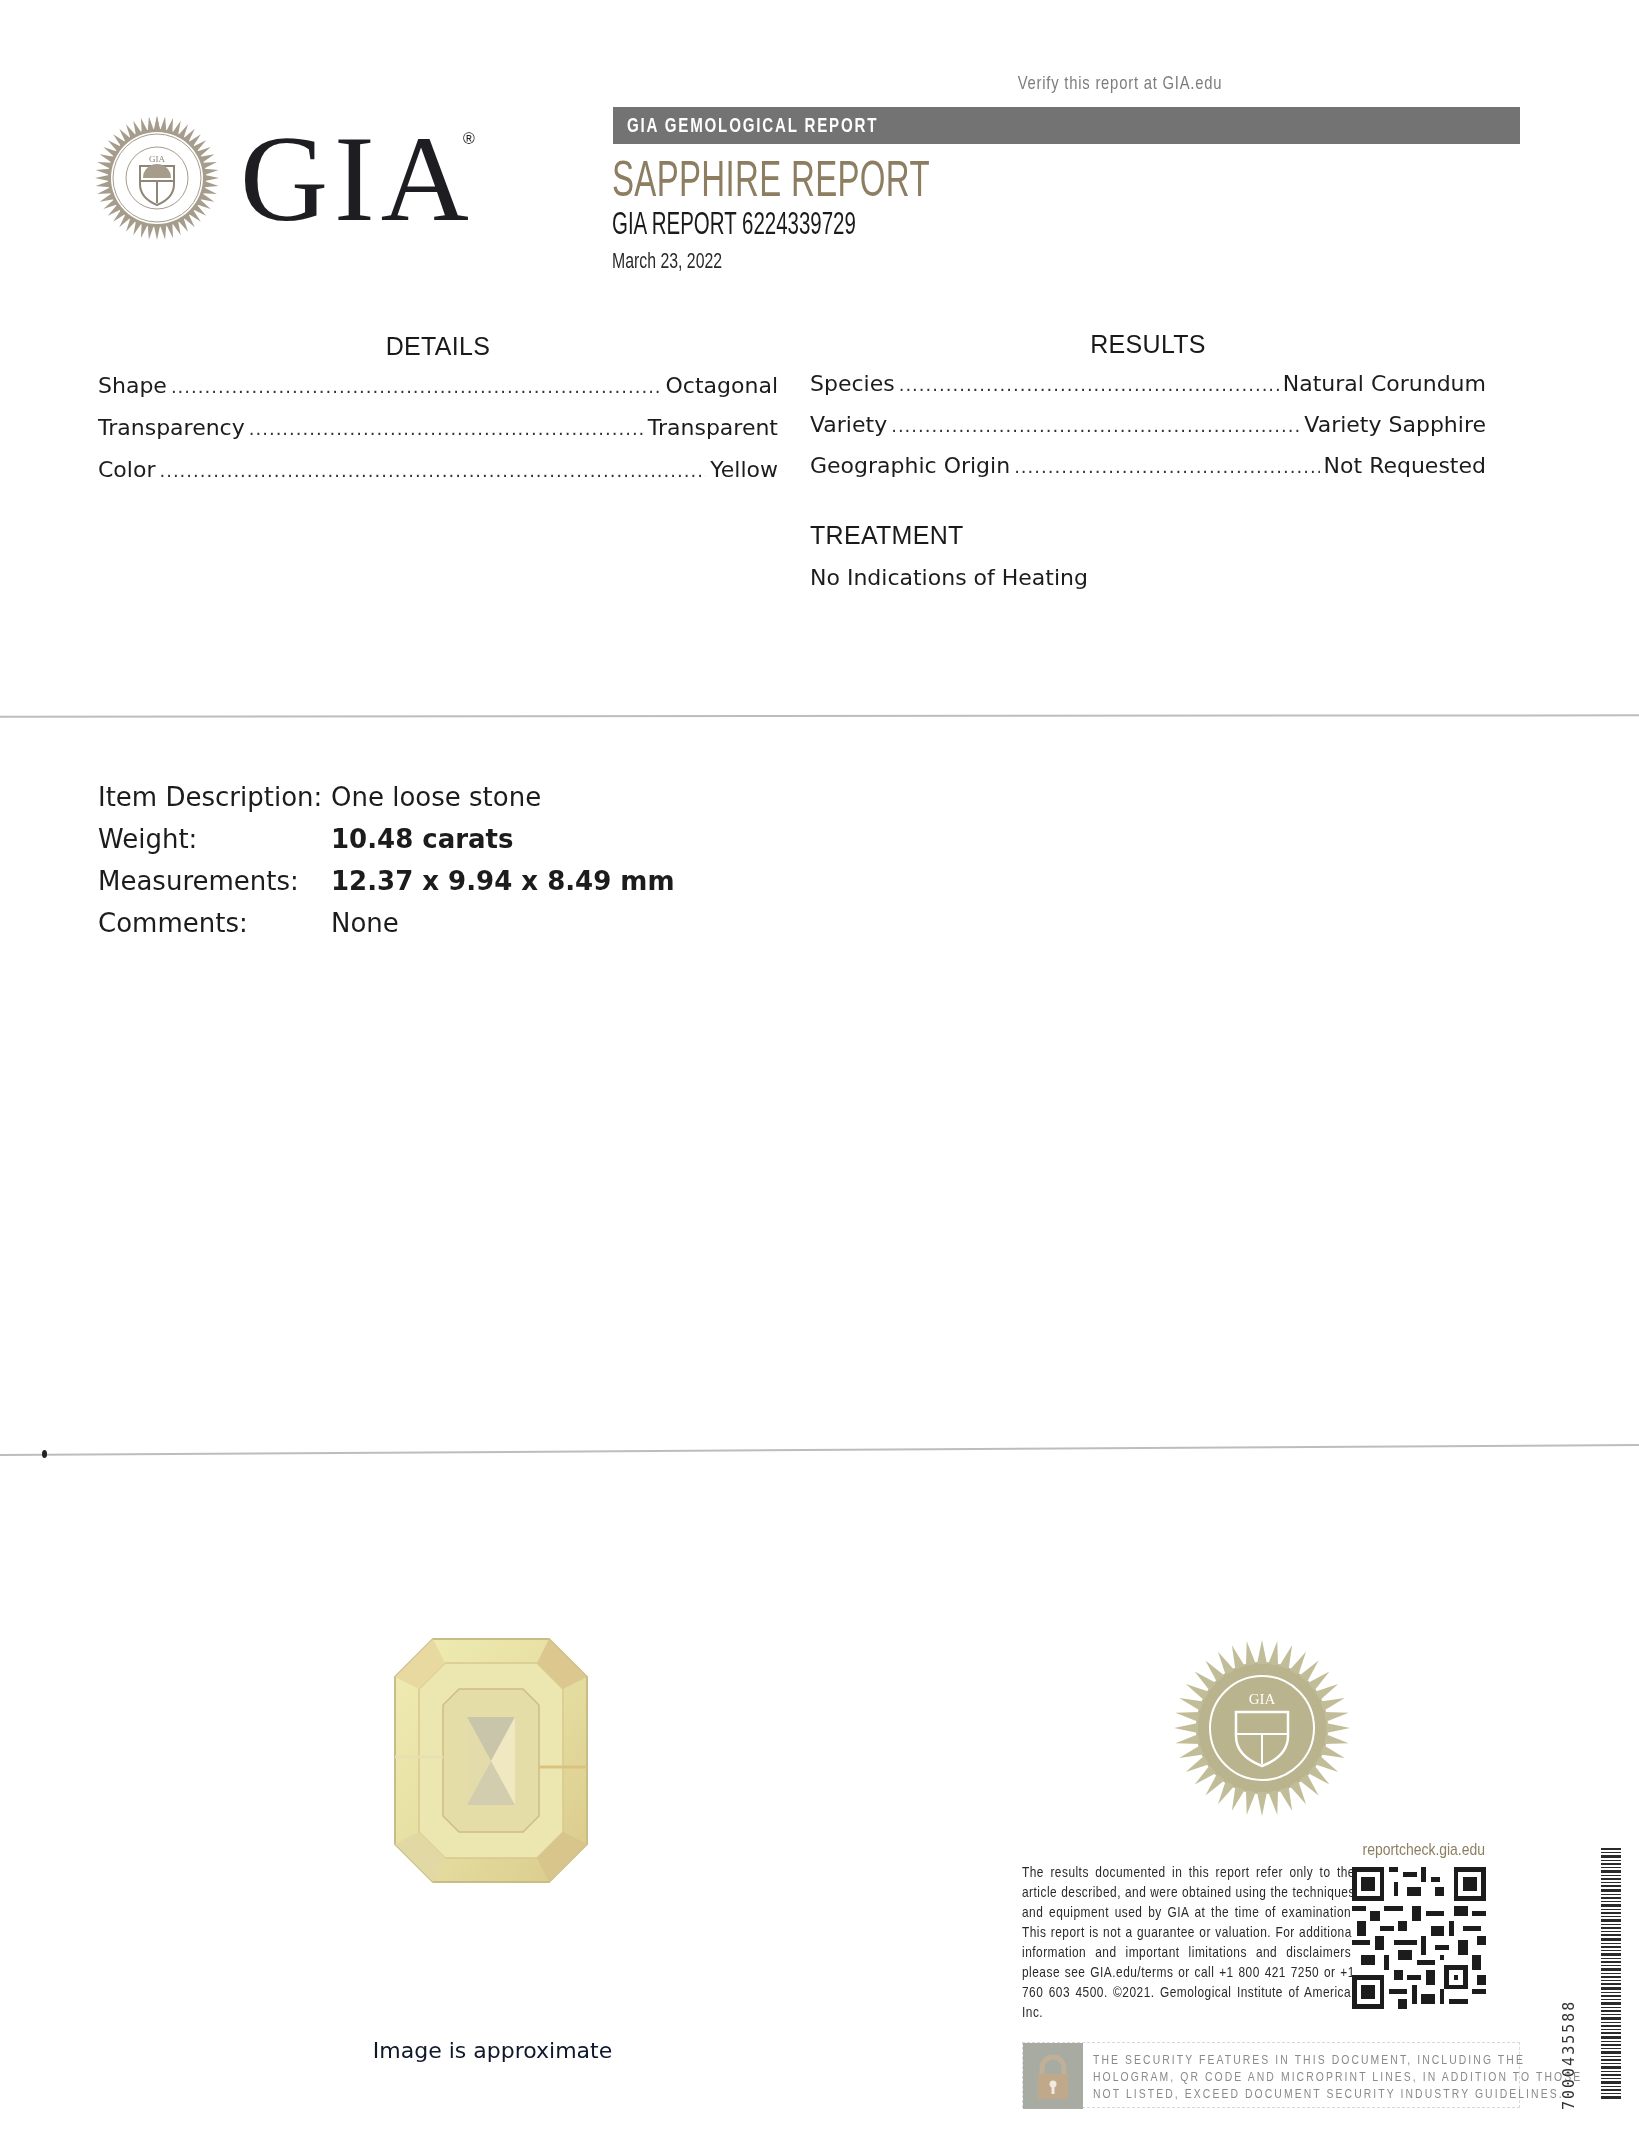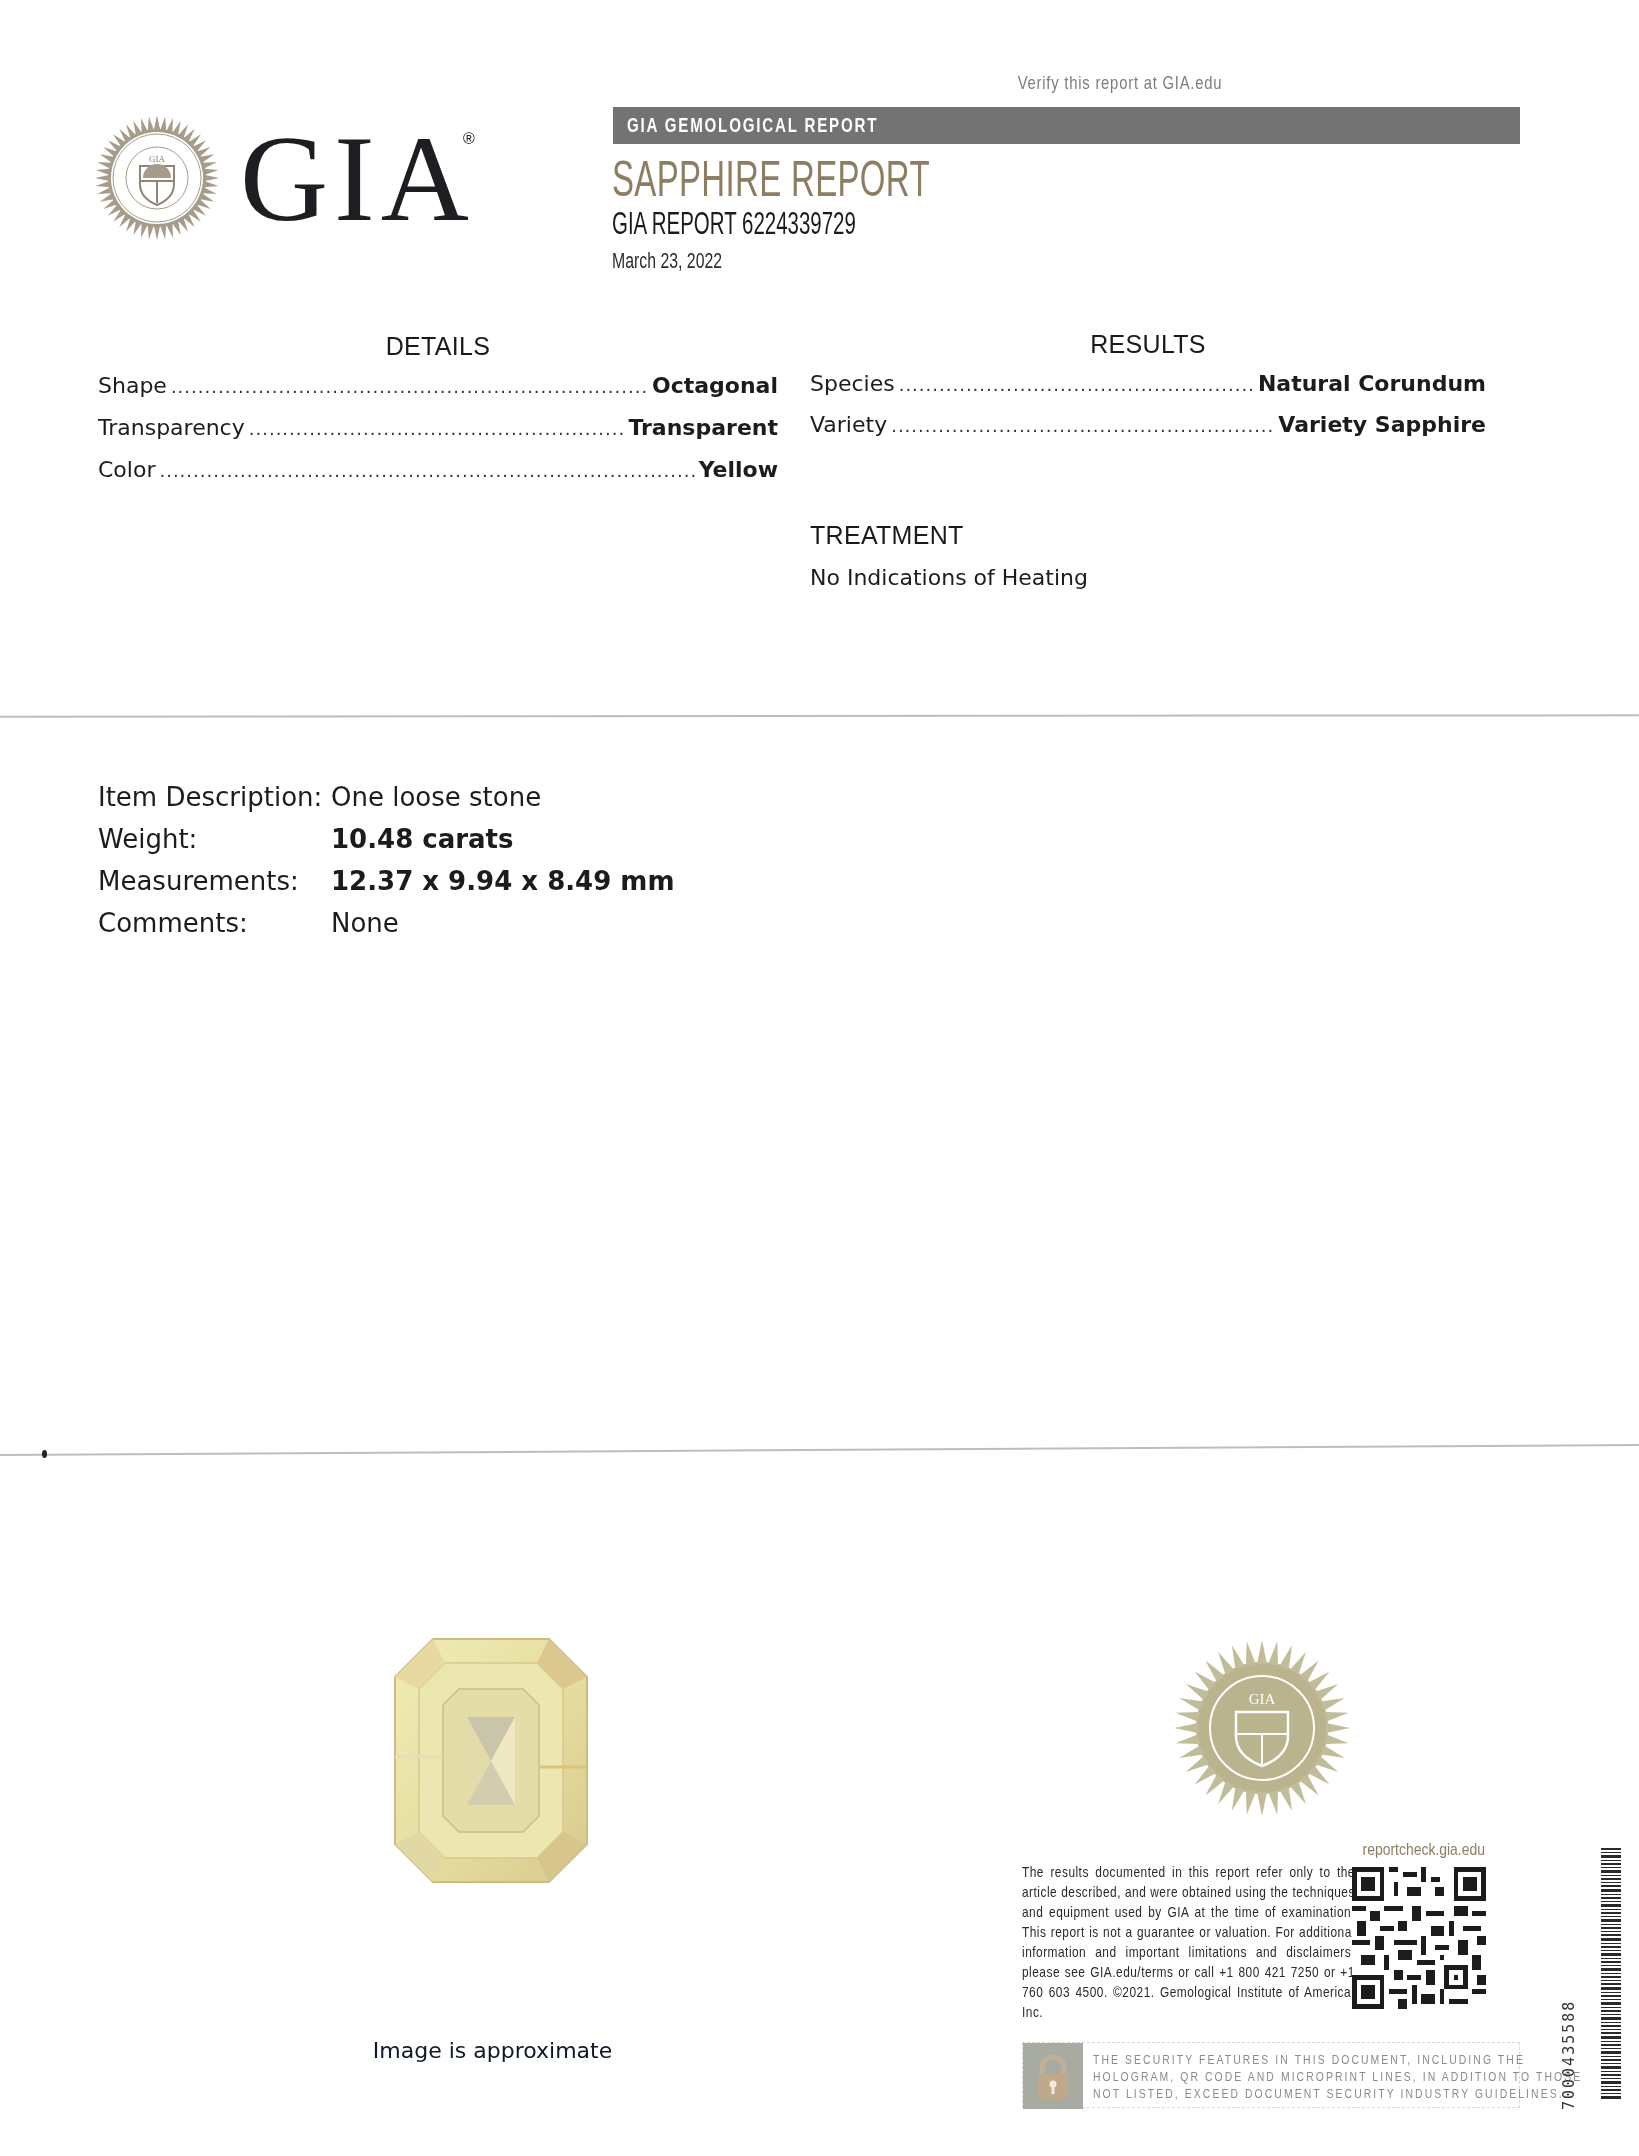--- a/index.html
+++ b/index.html
@@ -18,21 +18,21 @@
   .logo-seal { left: 95px; top: 116px; width: 124px; height: 124px; }
   .logo-word { left: 240px; top: 118px; font-family: "Liberation Serif", serif; font-size: 122px; color: #1e1e22; letter-spacing: 6px; line-height: 1; }
   .logo-reg { left: 463px; top: 130px; font-family: "Liberation Sans", sans-serif; font-size: 16px; color: #222; }
 
   
   .sec-head { font-family: Liberation Sans, sans-serif; font-size: 25px; color: #1a1a1a; letter-spacing: 0.3px; text-align: center; }
   .row { display: flex; align-items: baseline; font-size: 22px; color: #1c1c1c; white-space: nowrap; height: 30px; }
   .row .lbl { flex: 0 0 auto; }
   .row .dots { flex: 1 1 auto; overflow: hidden; color: #333; letter-spacing: 1px; margin: 0 4px; font-size: 18px; }
   .row .dots::before { content: "............................................................................................................................................................................................................................."; }
-  .row .val { flex: 0 0 auto; font-weight: bold; font-family: "DejaVu Sans", sans-serif; }
+  .row .val { flex: 0 0 auto; font-weight: normal; font-family: "DejaVu Sans", sans-serif; }
 
   .details { left: 98px; top: 332px; width: 680px; }
   .results { left: 810px; top: 330px; width: 676px; }
   .details .rows, .results .rows { margin-top: 12px; }
   .details .row { margin-bottom: 12px; }
   .results .row { margin-bottom: 11px; }
   .treatment-head { left: 810px; top: 521px; }
   .treatment-val { left: 810px; top: 565px; font-size: 22px; }
 
   .divider { height: 2px; background: #bdbdbd; }
@@ -174,20 +174,25 @@
   <div class="rows">
     <div class="row">
       <span class="lbl">Species</span>
         <span class="dots"></span>
         <span class="val">Natural Corundum</span>
     </div>
     <div class="row">
       <span class="lbl">Variety</span>
         <span class="dots"></span>
         <span class="val">Variety Sapphire</span>
+    </div>
+    <div class="row">
+      <span class="lbl">Geographic Origin</span>
+        <span class="dots"></span>
+        <span class="val">Not Requested</span>
     </div>
   </div>
 </div>
 
 <div class="abs sec-head treatment-head">TREATMENT</div>
 <div class="abs treatment-val">No Indications of Heating</div>
 
 <div class="abs divider div1"></div>
 
 <div class="abs items">

